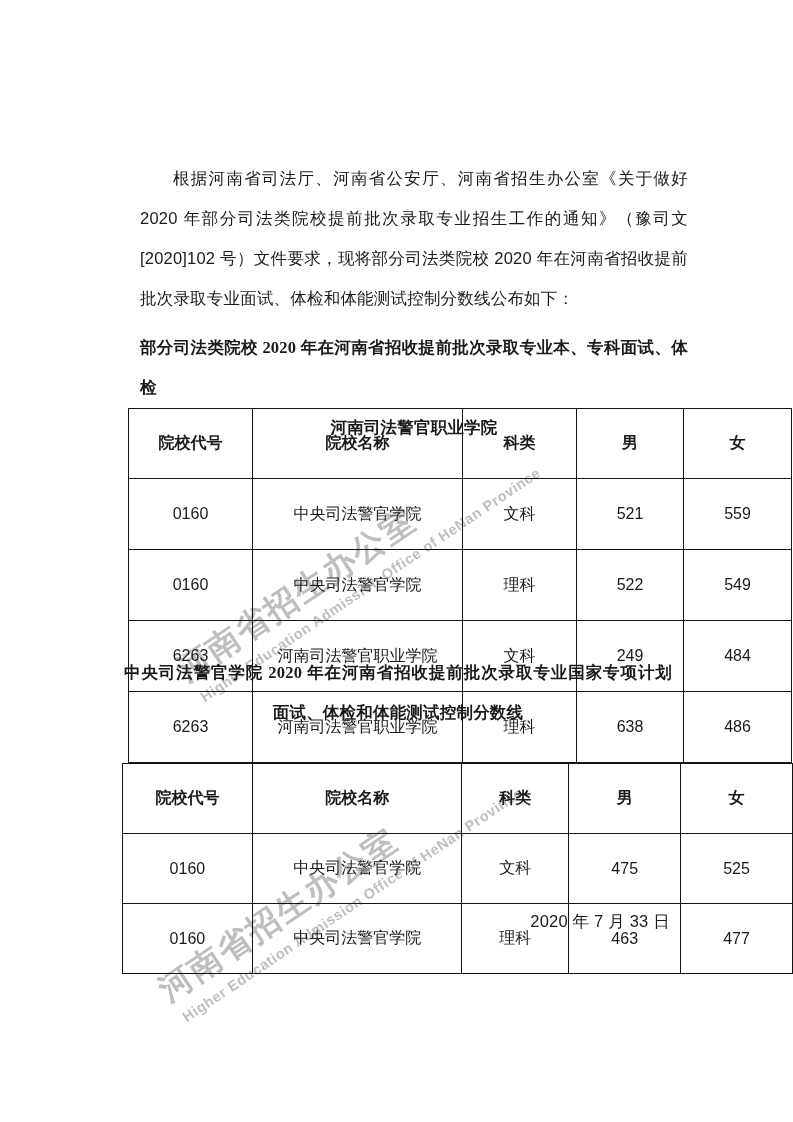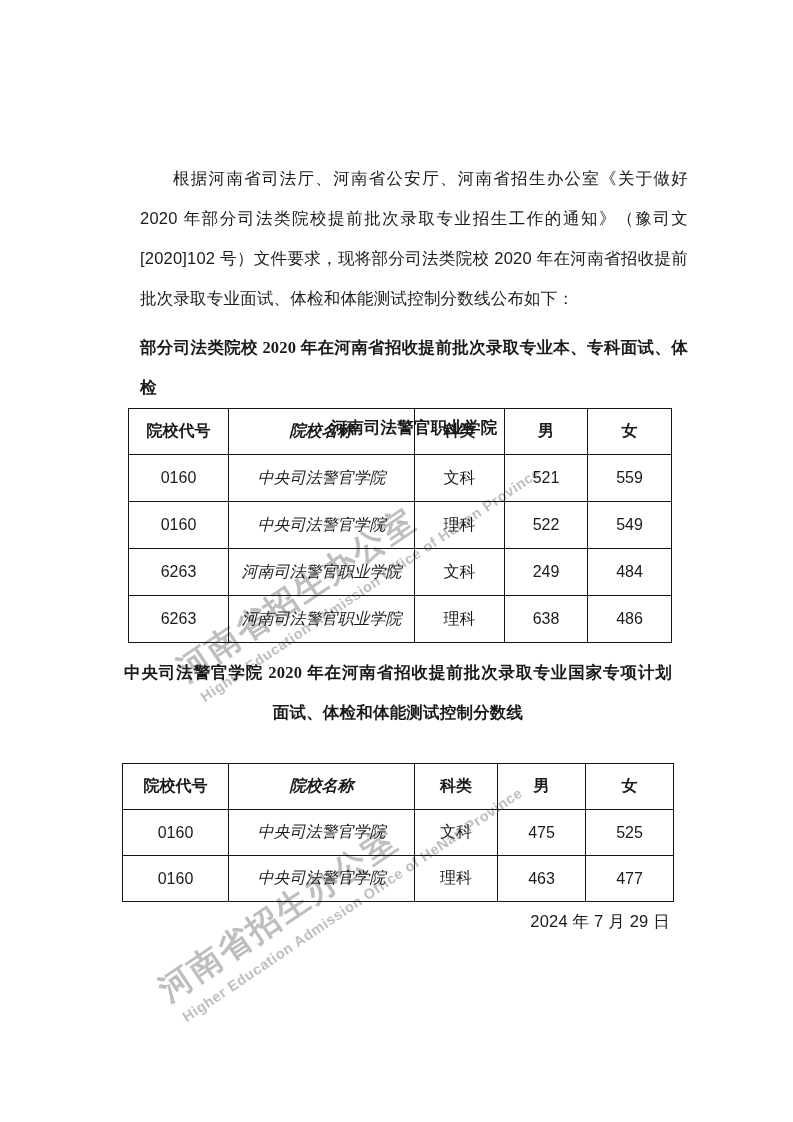--- a/index.html
+++ b/index.html
@@ -97,37 +97,37 @@
   table.score {
     border-collapse: collapse;
     background: transparent;
   }
   table.score td, table.score th {
     border: 1.6px solid #141414;
     text-align: center;
     vertical-align: middle;
     font-size: 16px;
     font-weight: 400;
-    padding: 0;
+    padding: 12px;
     background: transparent;
   }
   table.score thead th {
     font-weight: 700;
   }
   table.score tbody td {
     font-weight: 400;
     text-align: center;
   }
   #table-1 thead th { height: 45px; }
   #table-1 tbody td { height: 46px; }
   #table-2 thead th { height: 45px; }
   #table-2 tbody td { height: 45px; }
 
   .c-code { width: 99px; }
-  .c-name { width: 185px; font-style: italic; }
+  .c-name { width: 185px; }
   .c-type { width: 89px; margin-top: 11px; }
   .c-male { width: 82px; }
   .c-female { width: 83px; }
 
   #table-2 .c-code { width: 105px; }
   #table-2 .c-name { width: 185px; }
   #table-2 .c-type { width: 82px; }
   #table-2 .c-male { width: 87px; }
   #table-2 .c-female { width: 87px; }
 
@@ -243,15 +243,15 @@
           <td class="c-code">0160</td>
           <td class="c-name">中央司法警官学院</td>
           <td class="c-type">理科</td>
           <td class="c-male">463</td>
           <td class="c-female">477</td>
         </tr>
       </tbody>
     </table>
   </div>
 
-  <div class="date-line">2024 年 7 月 29 日</div>
+  <div class="date-line">2020 年 7 月 33 日</div>
 
 </div>
 
 </body></html>

